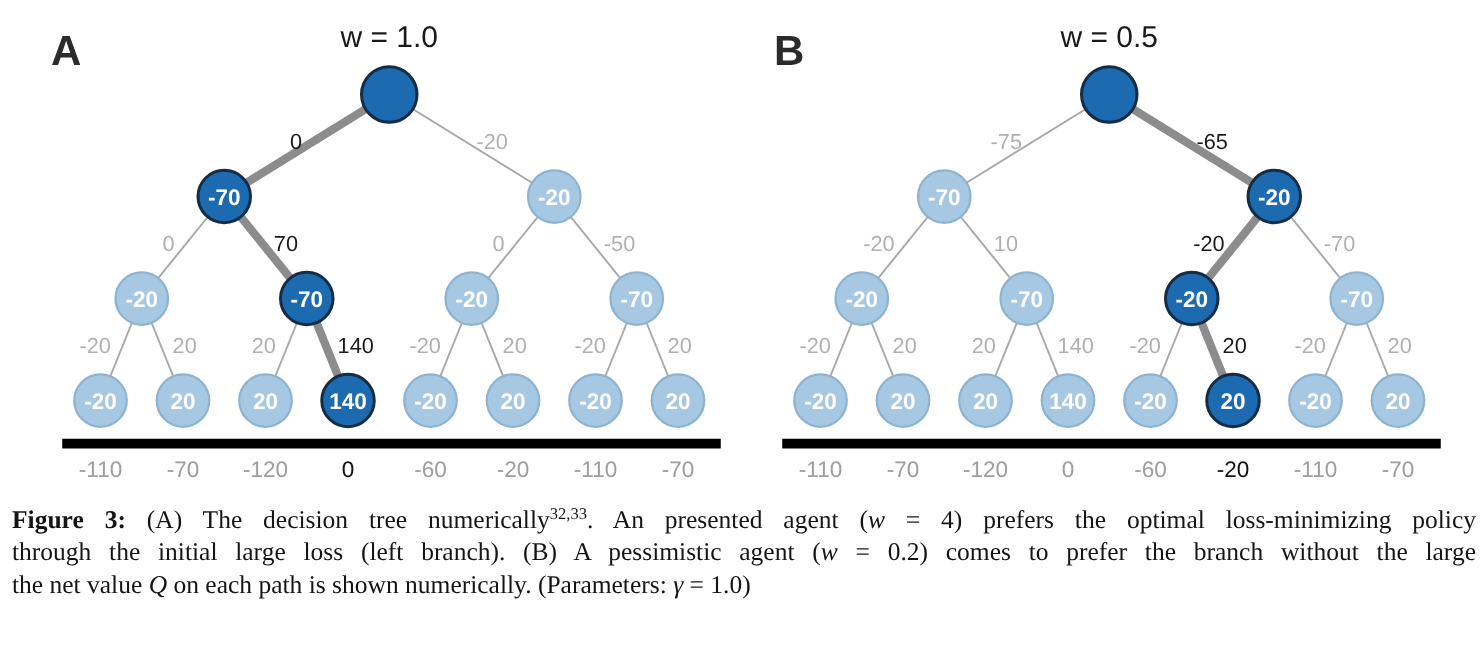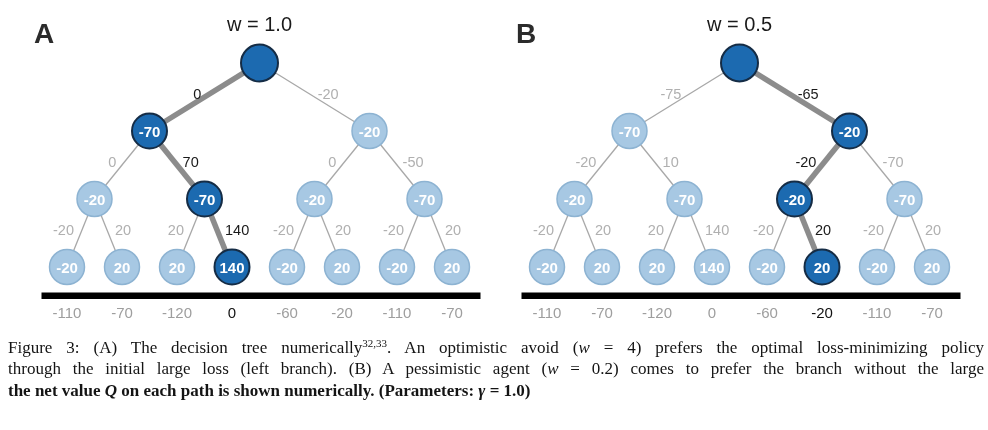--- a/index.html
+++ b/index.html
@@ -7,22 +7,22 @@
        font-family:"Liberation Sans",sans-serif;}
   .panel-letter{position:absolute;top:18px;font-size:28px;font-weight:bold;
        color:#2b2b2b;font-family:"Liberation Sans",sans-serif;}
   #letter-a{left:34px;}
   #letter-b{left:516px;}
   #trees{position:absolute;left:0;top:0;}
   #caption{position:absolute;left:8px;top:333px;width:976px;
        font-family:"Liberation Serif",serif;font-size:17px;line-height:21.4px;
        color:#141414;}
   .cap-line{text-align:justify;text-align-last:justify;white-space:normal;}
-  .cap-line:last-child{text-align-last:left;font-weight:bold;}
-  .b{font-weight:normal;}
+  .cap-line:last-child{text-align-last:left;}
+  .b{font-weight:bold;}
   .i{font-style:italic;}
   .sup{font-size:11px;vertical-align:6px;}
   svg text{font-family:"Liberation Sans",sans-serif;}
 </style>
 </head>
 <body>
 
 <div class="panel-letter" id="letter-a">A</div>
 <div class="panel-letter" id="letter-b">B</div>
 
@@ -157,16 +157,16 @@
     <text x="602" y="318" text-anchor="middle" font-size="15" fill="#9e9e9e">-70</text>
     <text x="657" y="318" text-anchor="middle" font-size="15" fill="#9e9e9e">-120</text>
     <text x="712" y="318" text-anchor="middle" font-size="15" fill="#9e9e9e">0</text>
     <text x="767" y="318" text-anchor="middle" font-size="15" fill="#9e9e9e">-60</text>
     <text x="822" y="318" text-anchor="middle" font-size="15" fill="#111111">-20</text>
     <text x="877" y="318" text-anchor="middle" font-size="15" fill="#9e9e9e">-110</text>
     <text x="932" y="318" text-anchor="middle" font-size="15" fill="#9e9e9e">-70</text>
   </svg>
 
 <div id="caption">
-    <div class="cap-line"><span class="b">Figure 3:</span><span> (A) The decision tree numerically</span><span class="sup">32,33</span><span>. An optimistic avoid (</span><span class="i">w</span><span> = 4) prefers the optimal loss-minimizing policy</span></div>
+    <div class="cap-line"><span class="b">Figure 3:</span><span> (A) The decision tree numerically</span><span class="sup">32,33</span><span>. An presented agent (</span><span class="i">w</span><span> = 4) prefers the optimal loss-minimizing policy</span></div>
     <div class="cap-line"><span>through the initial large loss (left branch). (B) A pessimistic agent (</span><span class="i">w</span><span> = 0.2) comes to prefer the branch without the large</span></div>
     <div class="cap-line"><span>the net value </span><span class="i">Q</span><span> on each path is shown numerically. (Parameters: </span><span class="i">γ</span><span> = 1.0)</span></div>
   </div>
 
 </body></html>

